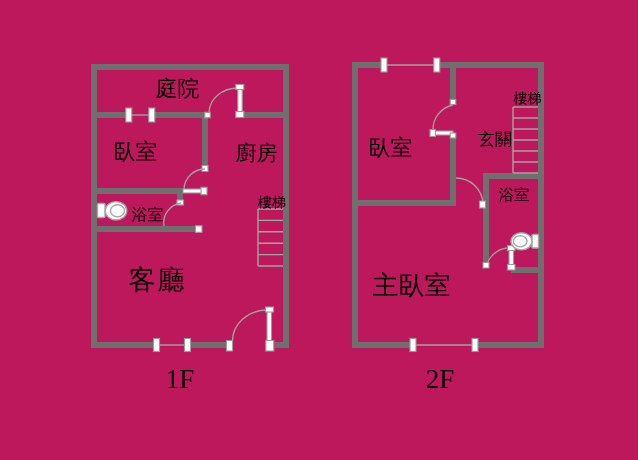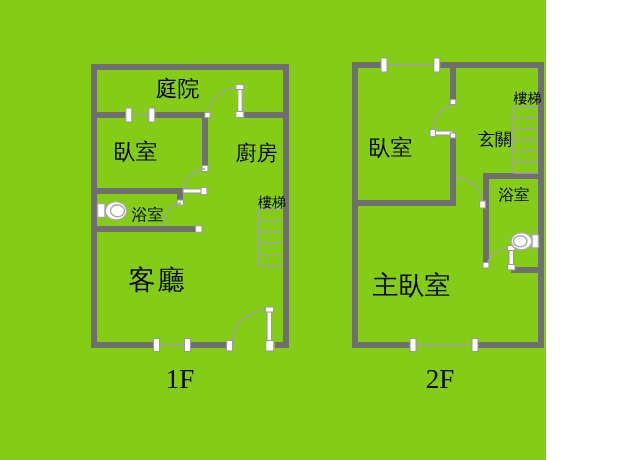--- a/index.html
+++ b/index.html
@@ -1,16 +1,16 @@
 <!DOCTYPE html>
 <html style="--wall: #6f6f6f; --line: #a3a3a3; --text: #000000;"><head>
 <meta charset="utf-8">
 <style>
   html,body{margin:0;padding:0;background:#fff;}
-  #page{position:relative;width:546px;height:460px;background:#84cc16;overflow:hidden;}
+  #page{position:relative;width:638px;height:460px;background:#be185d;overflow:hidden;}
   svg text{fill:var(--text,#000);}
   .cjk{font-family:"Liberation Serif",serif;}
   .floorlab{font-family:"Liberation Serif",serif;}
   .wall{stroke:var(--wall,#6f6f6f);stroke-width:6;fill:none;}
   .thin{stroke:var(--line,#a3a3a3);stroke-width:1.4;fill:none;}
   .arc{stroke:var(--line,#b0b0b0);stroke-width:1.3;fill:none;}
   .cap{fill:#fff;stroke:#9a9a9a;stroke-width:1.1;}
   .leaf{fill:#fff;stroke:#9a9a9a;stroke-width:1.1;}
   .fixture{fill:#fff;stroke:#a8a8a8;stroke-width:1.4;}
 </style>

